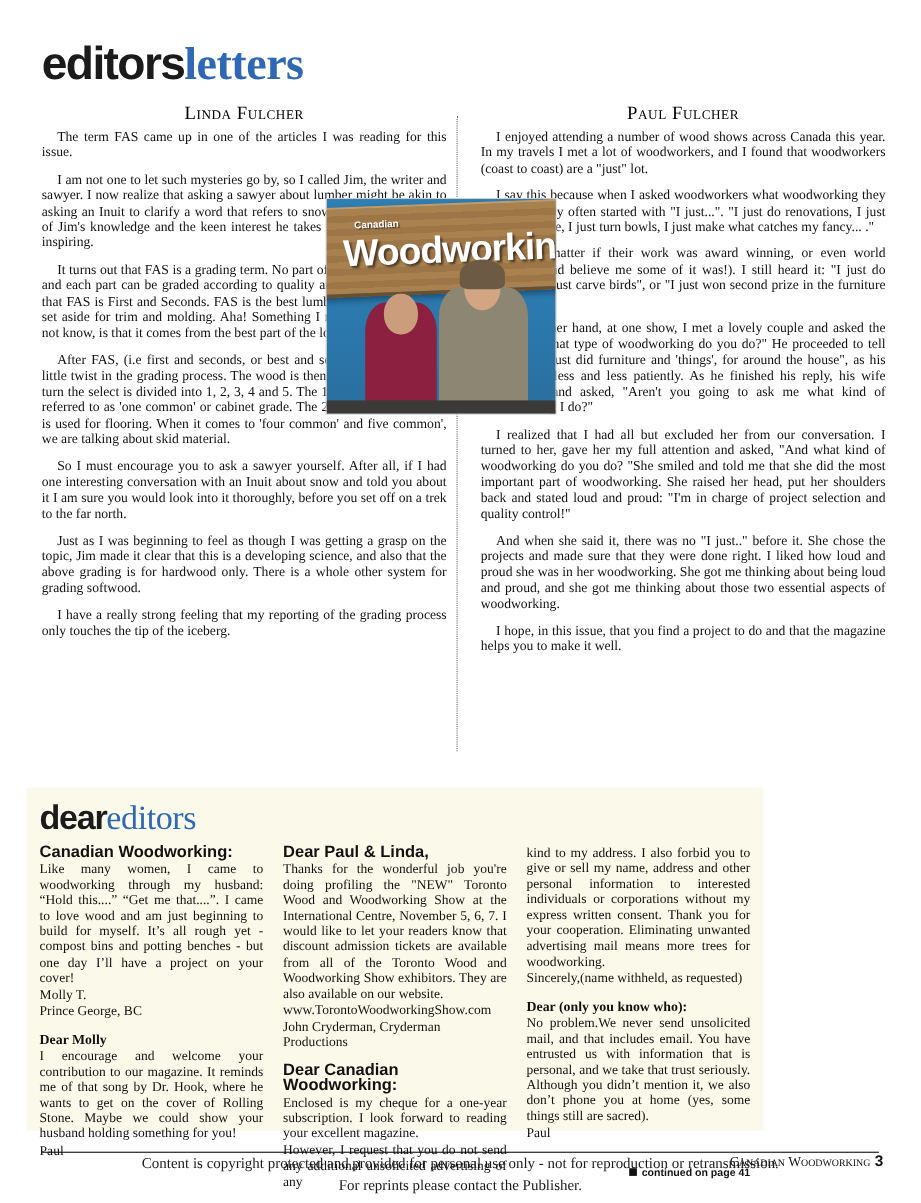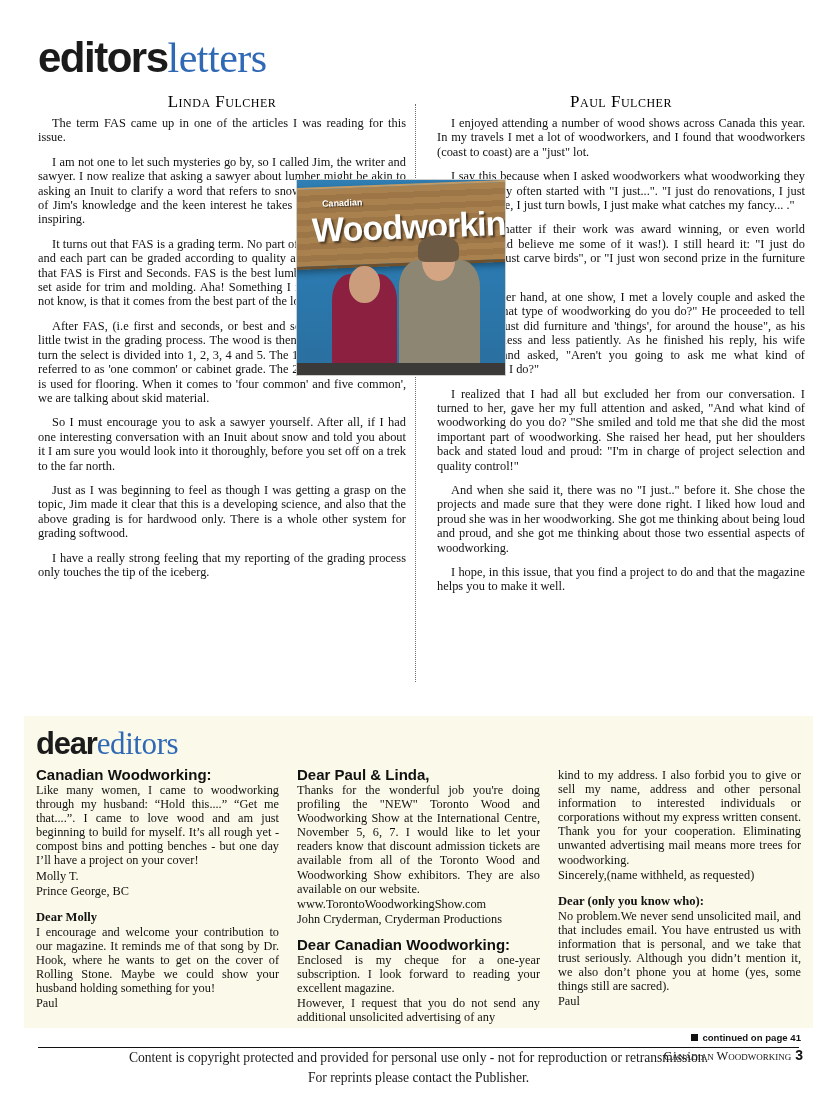--- a/index.html
+++ b/index.html
@@ -17,21 +17,21 @@
 
   
   .masthead { padding: 34px 0 4px 38px; }
   .mast-word1 {
     font-family: "Liberation Sans", sans-serif;
     font-weight: 700; font-size: 42px; letter-spacing: -1.5px;
     color: #1b1b1b; display:inline-block; vertical-align: baseline;
   }
   .mast-word2 {
     font-family: "Liberation Serif", serif;
-    font-weight: 400; font-size: 42px; letter-spacing: -0.5px;
+    font-weight: 700; font-size: 42px; letter-spacing: -0.5px;
     color: #2f68b5; display:inline-block; vertical-align: baseline;
   }
 
   
   .editors-area {
     position: relative;
     padding: 6px 30px 0 38px;
     height: 600px;
   }
   .col-left {
@@ -117,21 +117,21 @@
   
   .fig-m-body { position:absolute; left:49%; bottom:2%; width:39%; height:57%;
     background:#8d8672; border-radius:24% 24% 4% 4%; }
   .fig-m-head { position:absolute; left:60%; top:31%; width:16%; height:21%;
     background:#d3a583; border-radius:48%; }
   .fig-m-hair { position:absolute; left:58%; top:28%; width:20%; height:14%;
     background:#6d5a44; border-radius:50% 50% 20% 20%; }
 
   
   .dear-block {
-    position:absolute; left:24px; top:716px; width:789px; height:312px;
+    position:absolute; left:24px; top:716px; width:670px; height:312px;
     background:#fbfaea;
   }
   .dear-mast { padding: 10px 0 2px 12px; }
   .dear-word1 {
     font-family:"Liberation Sans", sans-serif; font-weight:700;
     font-size:31px; letter-spacing:-1.2px; color:#1b1b1b;
   }
   .dear-word2 {
     font-family:"Liberation Serif", serif; font-weight:400;
     font-size:31px; letter-spacing:-0.4px; color:#2f68b5;

